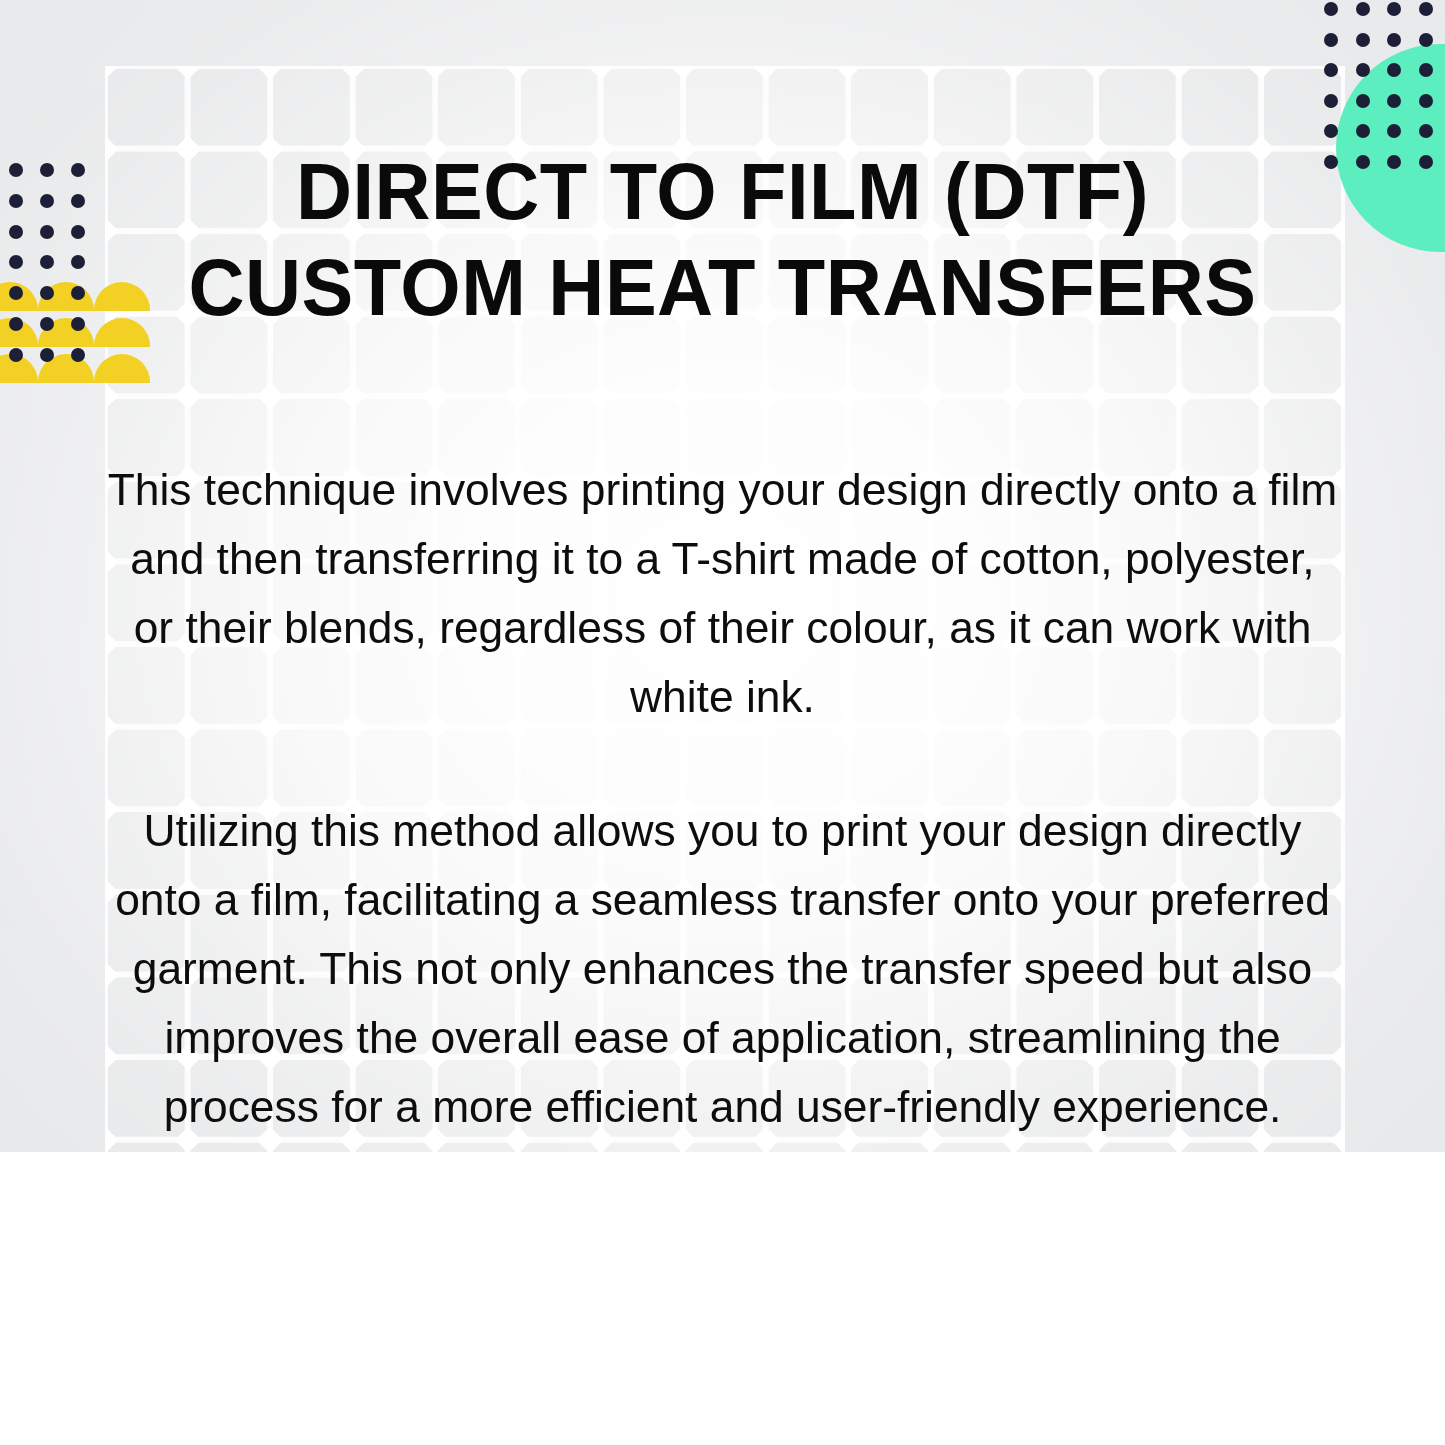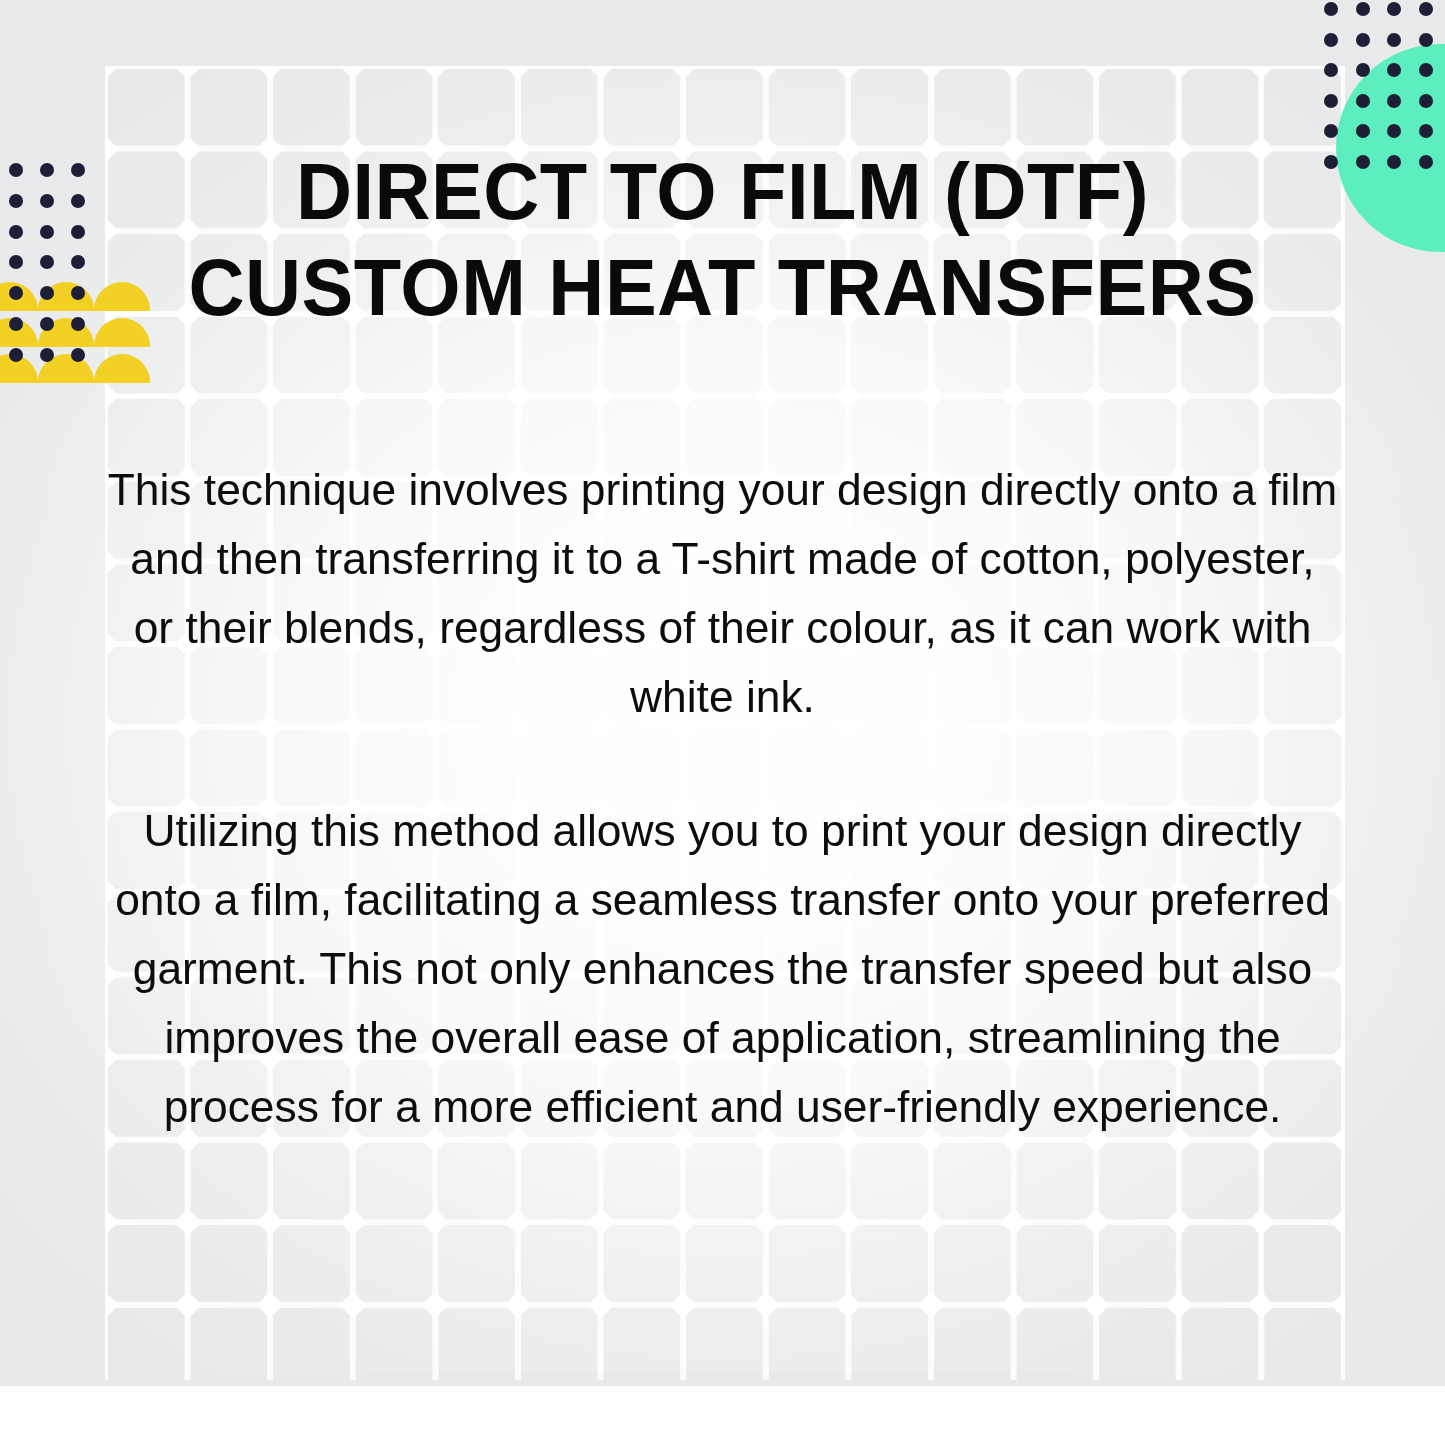--- a/index.html
+++ b/index.html
@@ -3,21 +3,21 @@
 <meta charset="utf-8">
 <style>
   html, body {
     margin: 0;
     padding: 0;
     background: #ffffff;
   }
   #canvas {
     position: relative;
     width: 1445px;
-    height: 1386px;
+    height: 1152px;
     overflow: hidden;
     background: #f97316;
     font-family: "Liberation Sans", sans-serif;
   }
 
   
 
   
   .bg-base {
     position: absolute;

